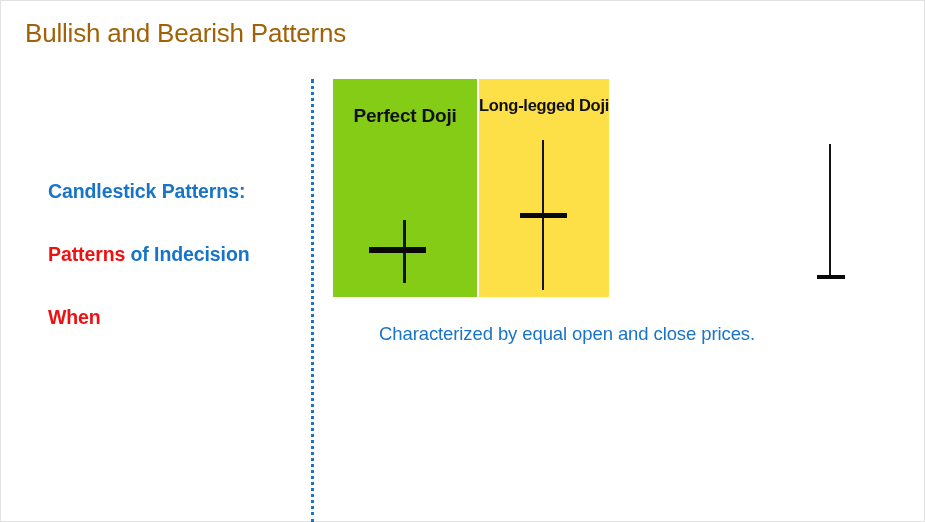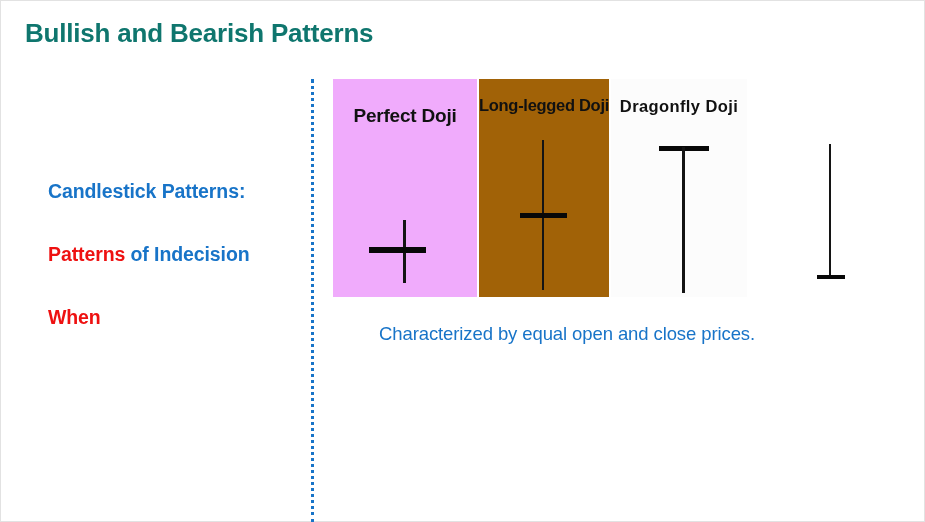--- a/index.html
+++ b/index.html
@@ -21,22 +21,22 @@
     border: 1px solid #e2e2e2;
     box-sizing: border-box;
   }
 
   
   #slide-title {
     position: absolute;
     left: 24px;
     top: 17px;
     font-size: 26px;
-    font-weight: bold;
-    color: #0f766e;
+    font-weight: normal;
+    color: #a16207;
     letter-spacing: -0.2px;
     white-space: nowrap;
   }
 
   
   .left-line {
     position: absolute;
     font-size: 19.5px;
     font-weight: bold;
     white-space: nowrap;
@@ -65,22 +65,22 @@
     top: 78px;
     width: 580px;
     height: 218px;
   }
   .doji-panel {
     position: absolute;
     top: 0;
     height: 218px;
     background: #ffffff;
   }
-  #panel-perfect     { left: 0px;   width: 144px; background: #f0abfc; }
-  #panel-longlegged  { left: 146px; width: 130px; background: #a16207; }
+  #panel-perfect     { left: 0px;   width: 144px; background: #84cc16; }
+  #panel-longlegged  { left: 146px; width: 130px; background: #fde047; }
   #panel-dragonfly   { left: 278px; width: 136px; background: #fcfcfc; }
   #panel-gravestone  { left: 416px; width: 164px; background: #ffffff; }
 
   .doji-label {
     position: absolute;
     width: 100%;
     text-align: center;
     color: #111111;
     font-weight: bold;
     white-space: nowrap;
@@ -151,25 +151,20 @@
       <div id="perfect-wick" class="wick"></div>
       <div id="perfect-bar" class="body-bar"></div>
     </div>
 
     <div id="panel-longlegged" class="doji-panel">
       <div id="label-longlegged" class="doji-label">Long-legged Doji</div>
       <div id="longlegged-wick" class="wick"></div>
       <div id="longlegged-bar" class="body-bar"></div>
     </div>
 
-    <div id="panel-dragonfly" class="doji-panel">
-      <div id="label-dragonfly" class="doji-label">Dragonfly Doji</div>
-      <div id="dragonfly-bar" class="body-bar"></div>
-      <div id="dragonfly-wick" class="wick"></div>
-    </div>
 
     <div id="panel-gravestone" class="doji-panel">
       <div id="gravestone-wick" class="wick"></div>
       <div id="gravestone-bar" class="body-bar"></div>
     </div>
 
   </div>
 
   <div id="para-1" class="body-text">Characterized by equal open and close prices.</div>
 

